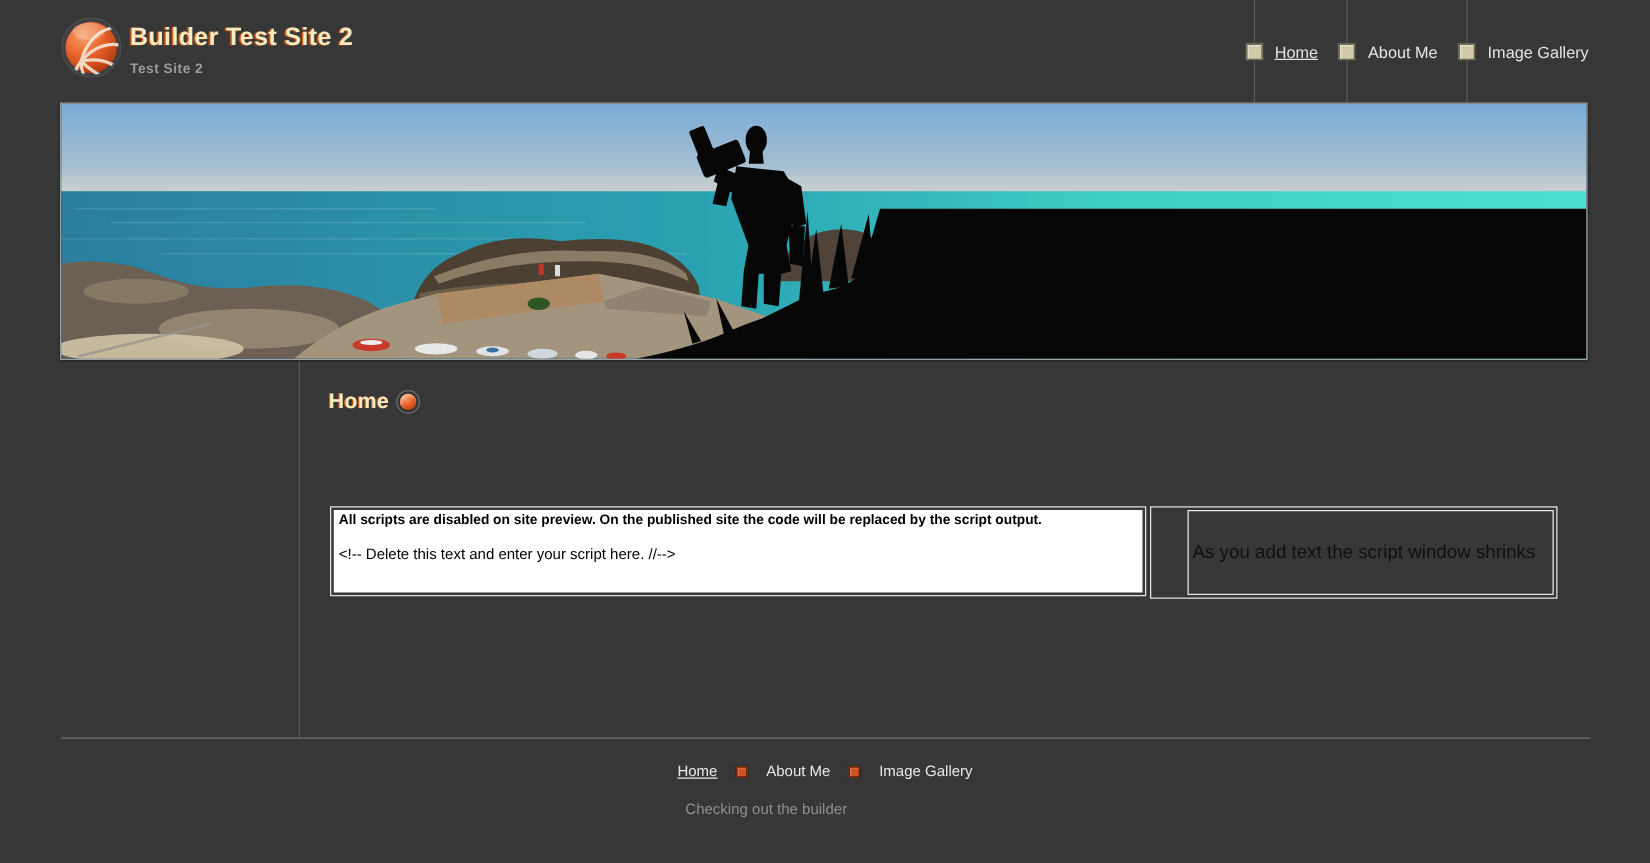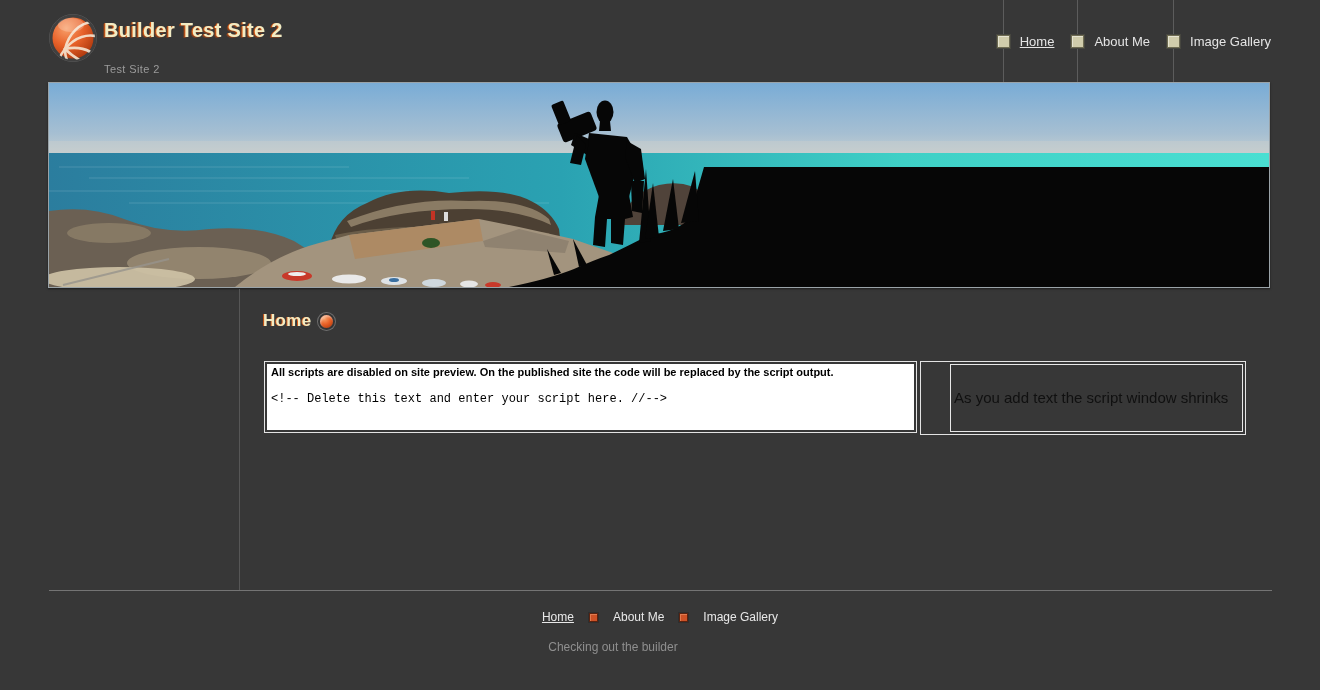--- a/index.html
+++ b/index.html
@@ -9,21 +9,21 @@
     font-family:"Liberation Sans",sans-serif;
   }
   
   .logo{position:absolute;left:48px;top:13px;width:50px;height:50px;cursor:pointer;}
   .titles{position:absolute;left:104px;top:19px;}
   .site-title{
     margin:0;font-size:20px;font-weight:bold;color:#f2ecc4;letter-spacing:.3px;
     text-shadow:-1px 0 0 rgba(220,92,20,.95), -2px 1px 0 rgba(190,70,12,.45);
     text-align:right;
   }
-  .site-subtitle{margin-top:21px;font-size:11px;font-weight:normal;color:#9b9b9b;letter-spacing:.4px;}
+  .site-subtitle{margin-top:7px;font-size:11px;font-weight:bold;color:#9b9b9b;letter-spacing:.4px;}
   .header-nav{
     position:absolute;right:49px;top:0;height:82px;
     display:flex;align-items:center;gap:17px;
   }
   .nav-item{display:flex;align-items:center;height:82px;position:relative;cursor:pointer;text-decoration:none;}
   .nav-vline{position:absolute;left:6px;top:0;width:1px;height:82px;background:#5c5c5c;}
   .nav-square{
     position:relative;z-index:2;width:11px;height:11px;background:#d0ccab;
     border:1px solid #6e6b52;box-shadow:0 0 0 1px #46463f, inset 1px 1px 0 rgba(255,255,255,.45);
   }
@@ -41,25 +41,25 @@
   .page-heading{
     margin:0;font-size:17px;font-weight:bold;color:#f2ecc4;letter-spacing:.3px;
     text-shadow:-1px 0 0 rgba(220,92,20,.95);
   }
   .heading-ball{
     width:13px;height:13px;border-radius:50%;margin-left:9px;
     background:radial-gradient(circle at 35% 28%, #f8a066 0%, #e96127 45%, #bd4212 80%, #9e350d 100%);
     box-shadow:0 0 0 2px #353535, 0 0 0 3px #6e6e6e, inset 1px 2px 2px rgba(255,255,255,.45);
   }
   .boxes{position:absolute;left:264px;top:361px;display:flex;align-items:flex-start;gap:3px;}
-  .box-outer{border:1px solid #e3e3e3;padding:2px;background:transparent;box-sizing:border-box;}
+  .box-outer{border:1px solid #e3e3e3;padding:2px;background:transparent;box-sizing:border-box;margin-top:44px;}
   .script-box{width:653px;}
   .script-inner{background:#ffffff;height:66px;padding:1px 4px;box-sizing:border-box;cursor:text;}
   .script-notice{font-size:11px;font-weight:bold;color:#000;line-height:1.3;}
-  .script-code{margin-top:13px;font-family:Liberation Mono, monospace;font-size:12px;color:#000;white-space:pre;}
+  .script-code{margin-top:13px;font-family:Liberation Sans, sans-serif;font-size:12px;color:#000;white-space:pre;}
   .text-box{width:326px;padding-left:29px;}
   .text-inner{
     border:1px solid #e8e8e8;height:68px;box-sizing:border-box;
     display:flex;align-items:center;padding:0 3px;cursor:text;
   }
   .text-content{font-size:15px;color:#101010;line-height:1.15;}
   
   .footer-hdivider{position:absolute;left:49px;top:590px;width:1223px;height:1px;background:#747474;}
   .footer-nav{
     position:absolute;left:0;top:610px;width:1320px;

